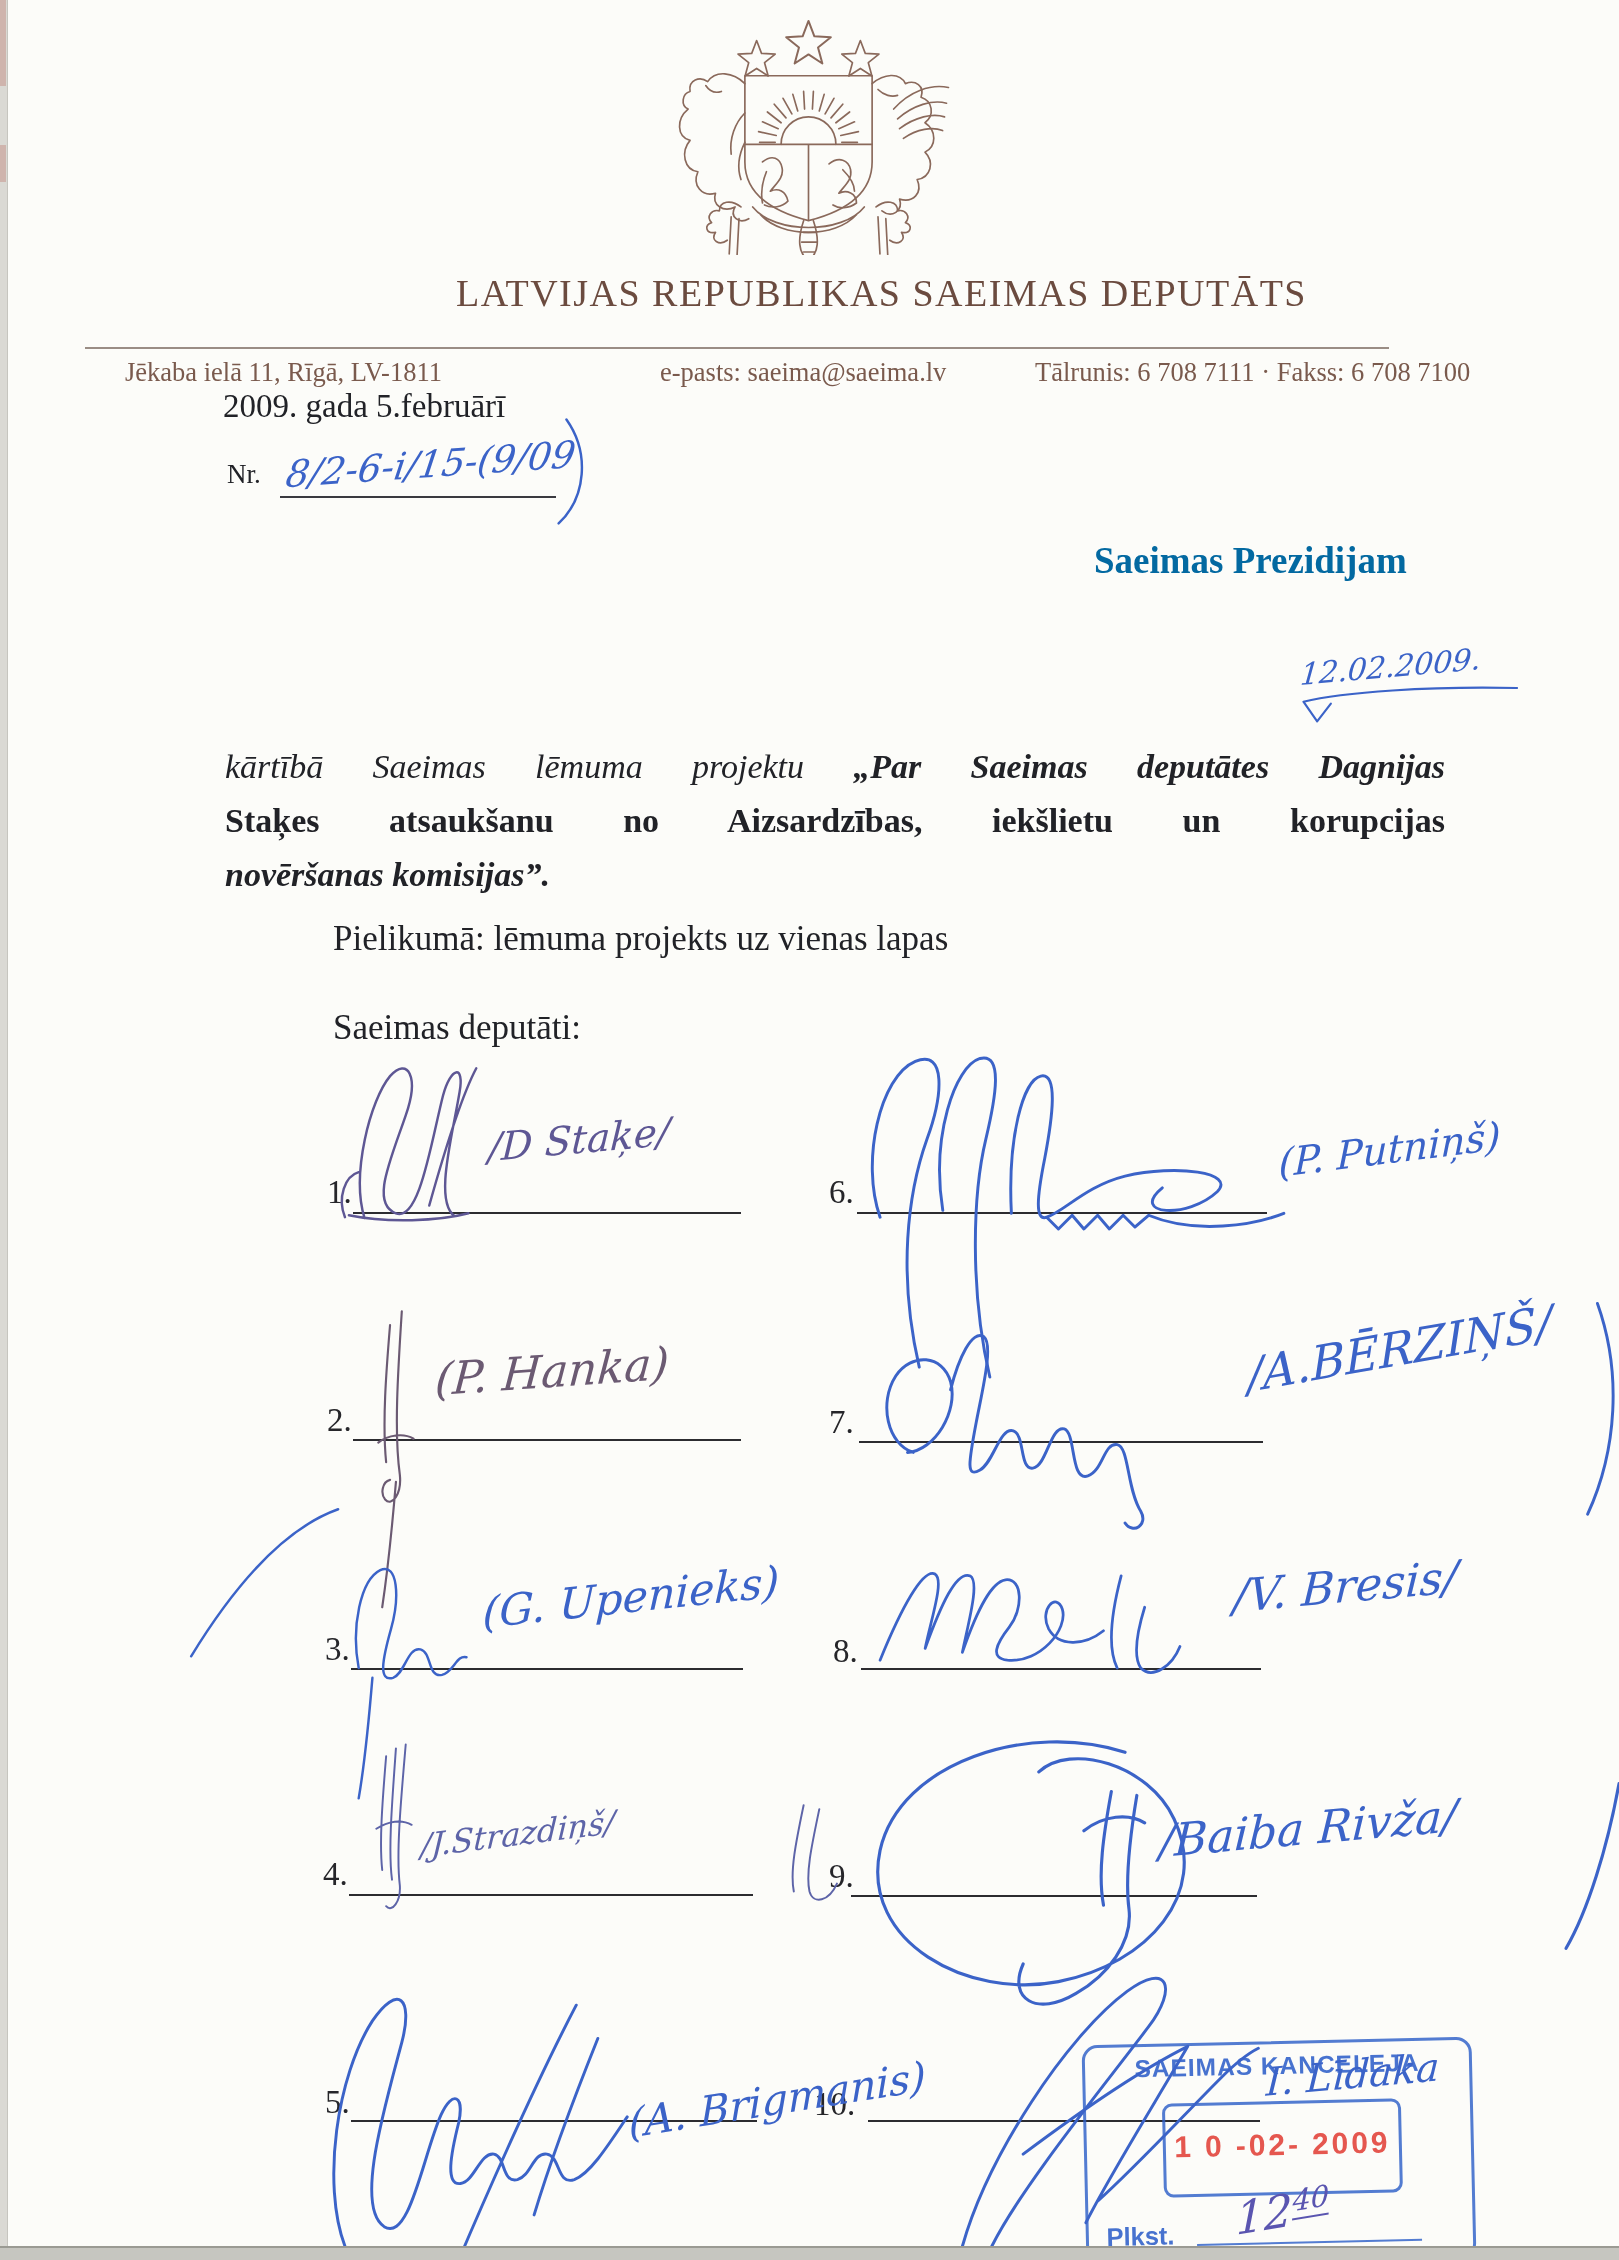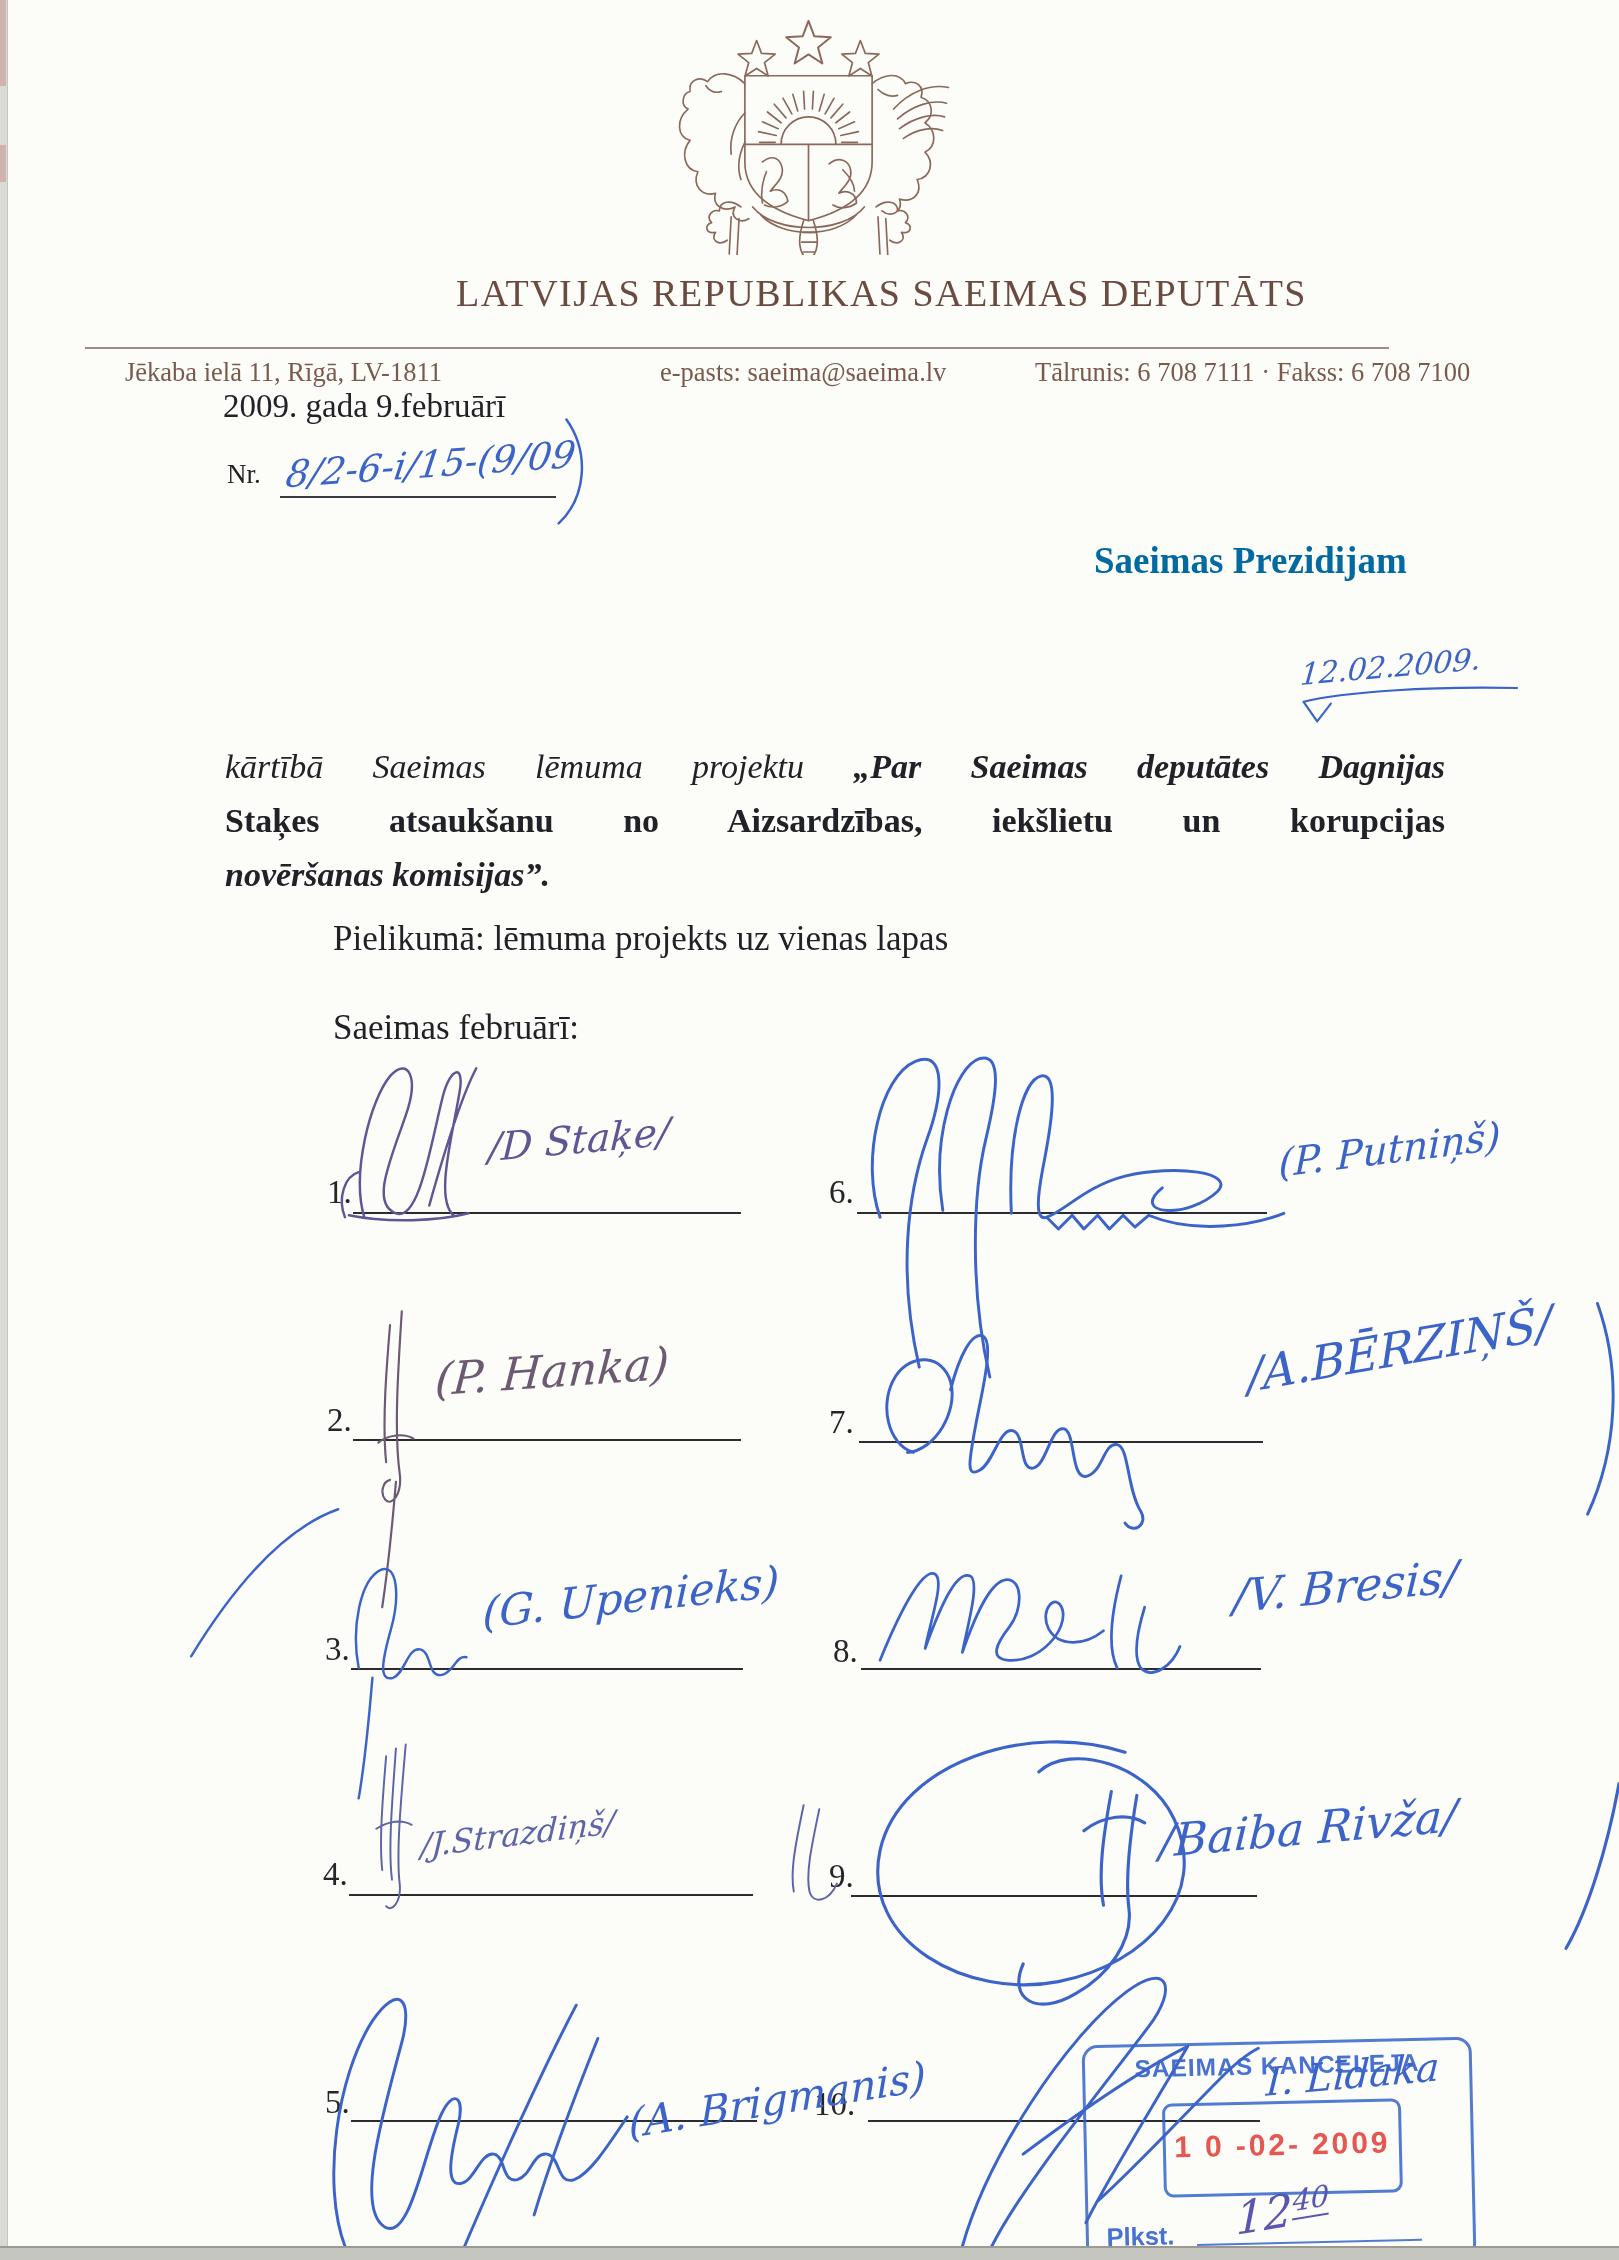--- a/index.html
+++ b/index.html
@@ -72,35 +72,35 @@
       <path d="M234,196 C244,188 256,190 256,200 C264,198 270,206 264,212 C272,214 270,224 260,222 C266,230 256,236 248,230"></path>
     </g>
   </svg>
 
   <div class="abs title" style="top:271px;">LATVIJAS REPUBLIKAS SAEIMAS DEPUTĀTS</div>
   <div class="abs rule" style="left:85px;top:347px;width:1304px;"></div>
   <div class="abs contact" style="left:125px;top:357px;">Jēkaba ielā 11, Rīgā, LV-1811</div>
   <div class="abs contact" style="left:660px;top:357px;text-align:right;">e-pasts: saeima@saeima.lv</div>
   <div class="abs contact" style="left:1035px;top:357px;">Tālrunis: 6 708 7111 · Fakss: 6 708 7100</div>
 
-  <div class="abs typed" style="left:223px;top:388px;font-size:33px;">2009. gada 9.februārī</div>
+  <div class="abs typed" style="left:223px;top:388px;font-size:33px;">2009. gada 5.februārī</div>
   <div class="abs typed" style="left:227px;top:459px;font-size:27px;">Nr.</div>
   <div class="abs" style="left:280px;top:496px;width:276px;border-top:2.5px solid #3a3a40;"></div>
   <div class="abs hw hw-blue" style="left:286px;top:443px;font-size:37px;transform:rotate(-4deg) skewX(-12deg);">8/2-6-i/15-(9/09</div>
 
   <div class="abs recipient" style="left:1094px;top:539px;">Saeimas Prezidijam</div>
 
   <div class="abs hw hw-blue" style="left:1300px;top:649px;font-size:30px;transform:rotate(-5deg) skewX(-10deg);">12.02.2009.</div>
 
   <div class="abs bodyline" style="top:743px;font-style:italic;"><span>kārtībā Saeimas lēmuma projektu </span><span class="b">„Par Saeimas deputātes Dagnijas</span></div>
   <div class="abs bodyline b" style="top:797px;">Staķes atsaukšanu no Aizsardzības, iekšlietu un korupcijas</div>
   <div class="abs bodyline b last" style="top:851px;font-style:italic;">novēršanas komisijas”.</div>
 
   <div class="abs typed" style="left:333px;top:919px;font-size:35px;">Pielikumā: lēmuma projekts uz vienas lapas</div>
-  <div class="abs typed" style="left:333px;top:1008px;font-size:35px;">Saeimas februārī:</div>
+  <div class="abs typed" style="left:333px;top:1008px;font-size:35px;">Saeimas deputāti:</div>
 
   <div class="abs sig-num" style="left:327px;top:1174px;">1.</div>
   <div class="sigline" style="left:353px;top:1212px;width:388px;"></div>
   <div class="abs sig-num" style="left:829px;top:1174px;">6.</div>
   <div class="sigline" style="left:857px;top:1212px;width:410px;"></div>
 
   <div class="abs sig-num" style="left:327px;top:1402px;">2.</div>
   <div class="sigline" style="left:353px;top:1439px;width:388px;"></div>
   <div class="abs sig-num" style="left:829px;top:1404px;">7.</div>
   <div class="sigline" style="left:859px;top:1441px;width:404px;"></div>

